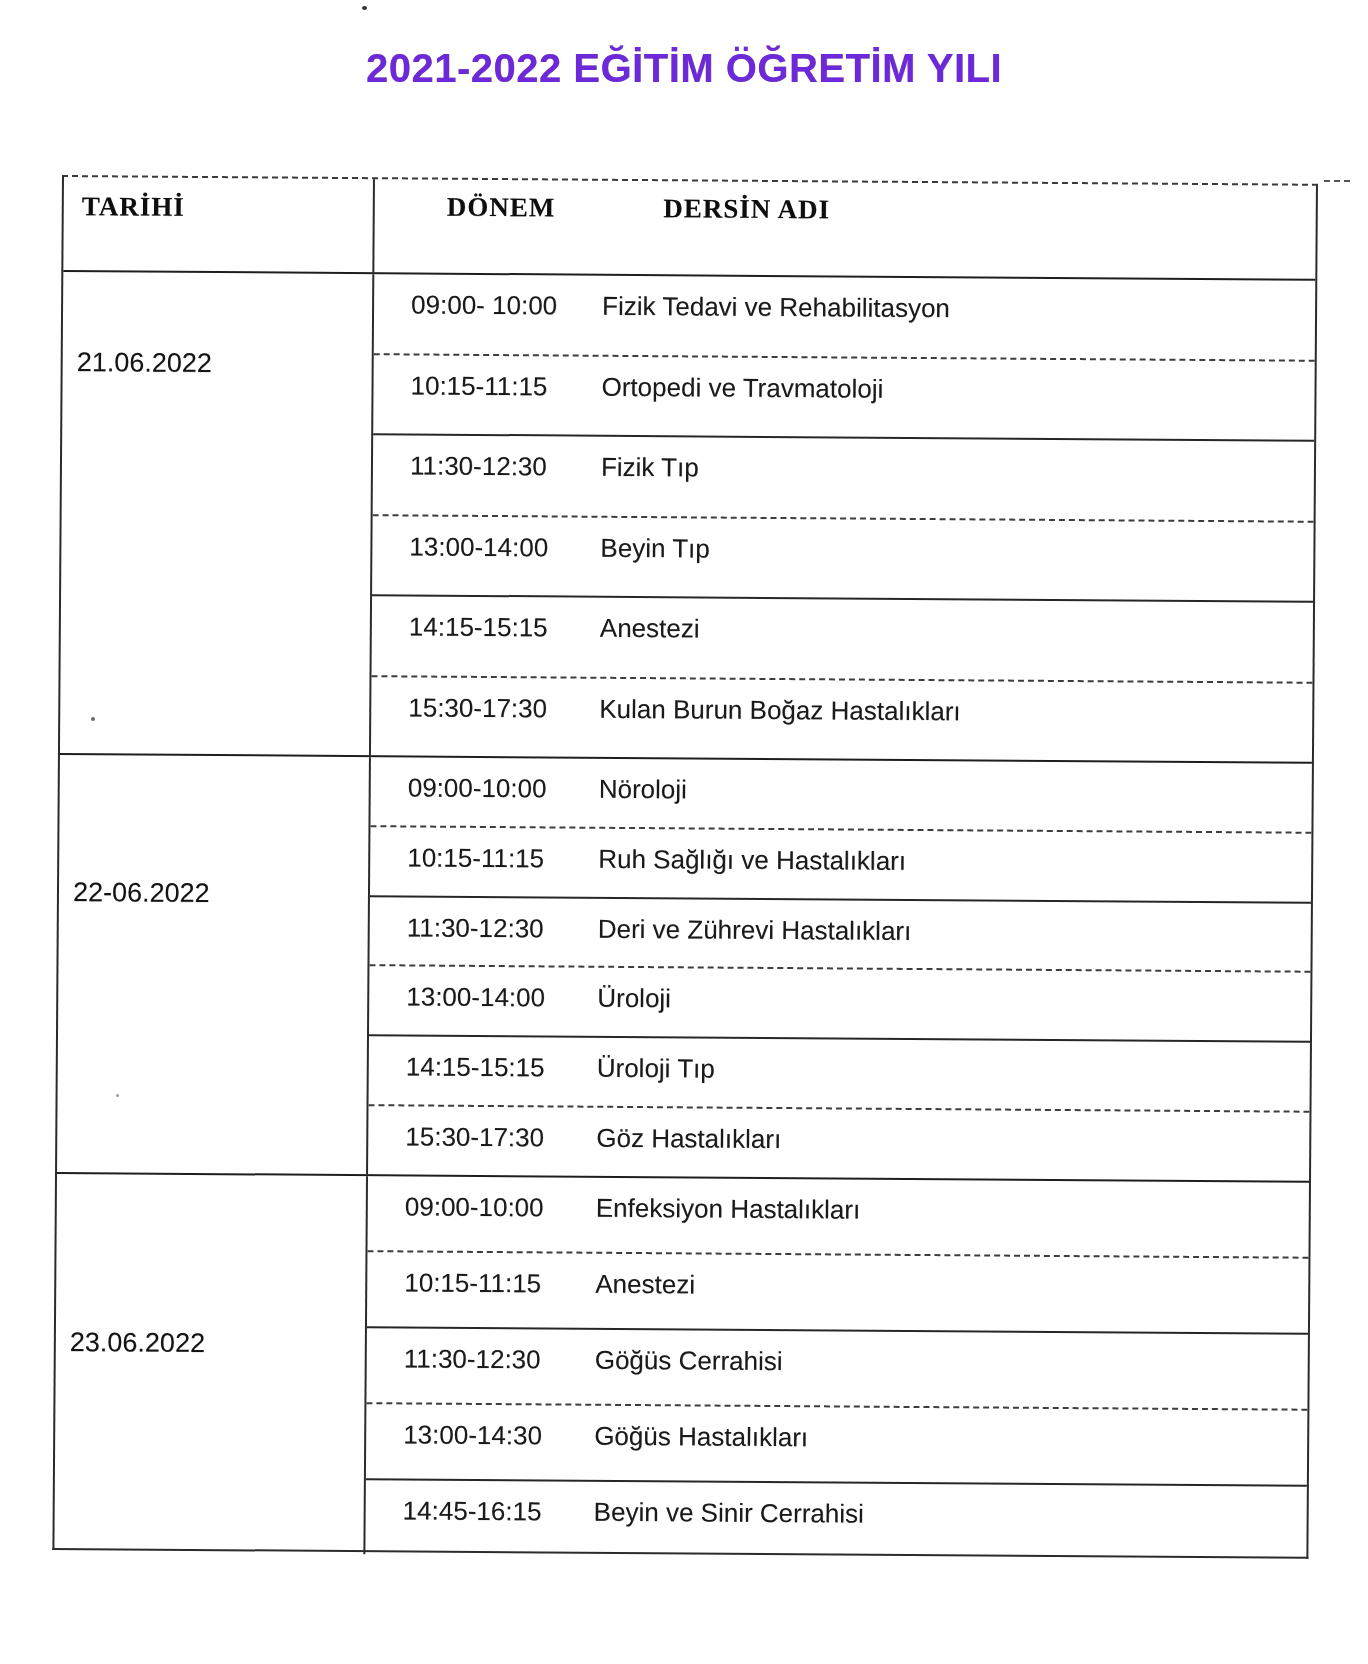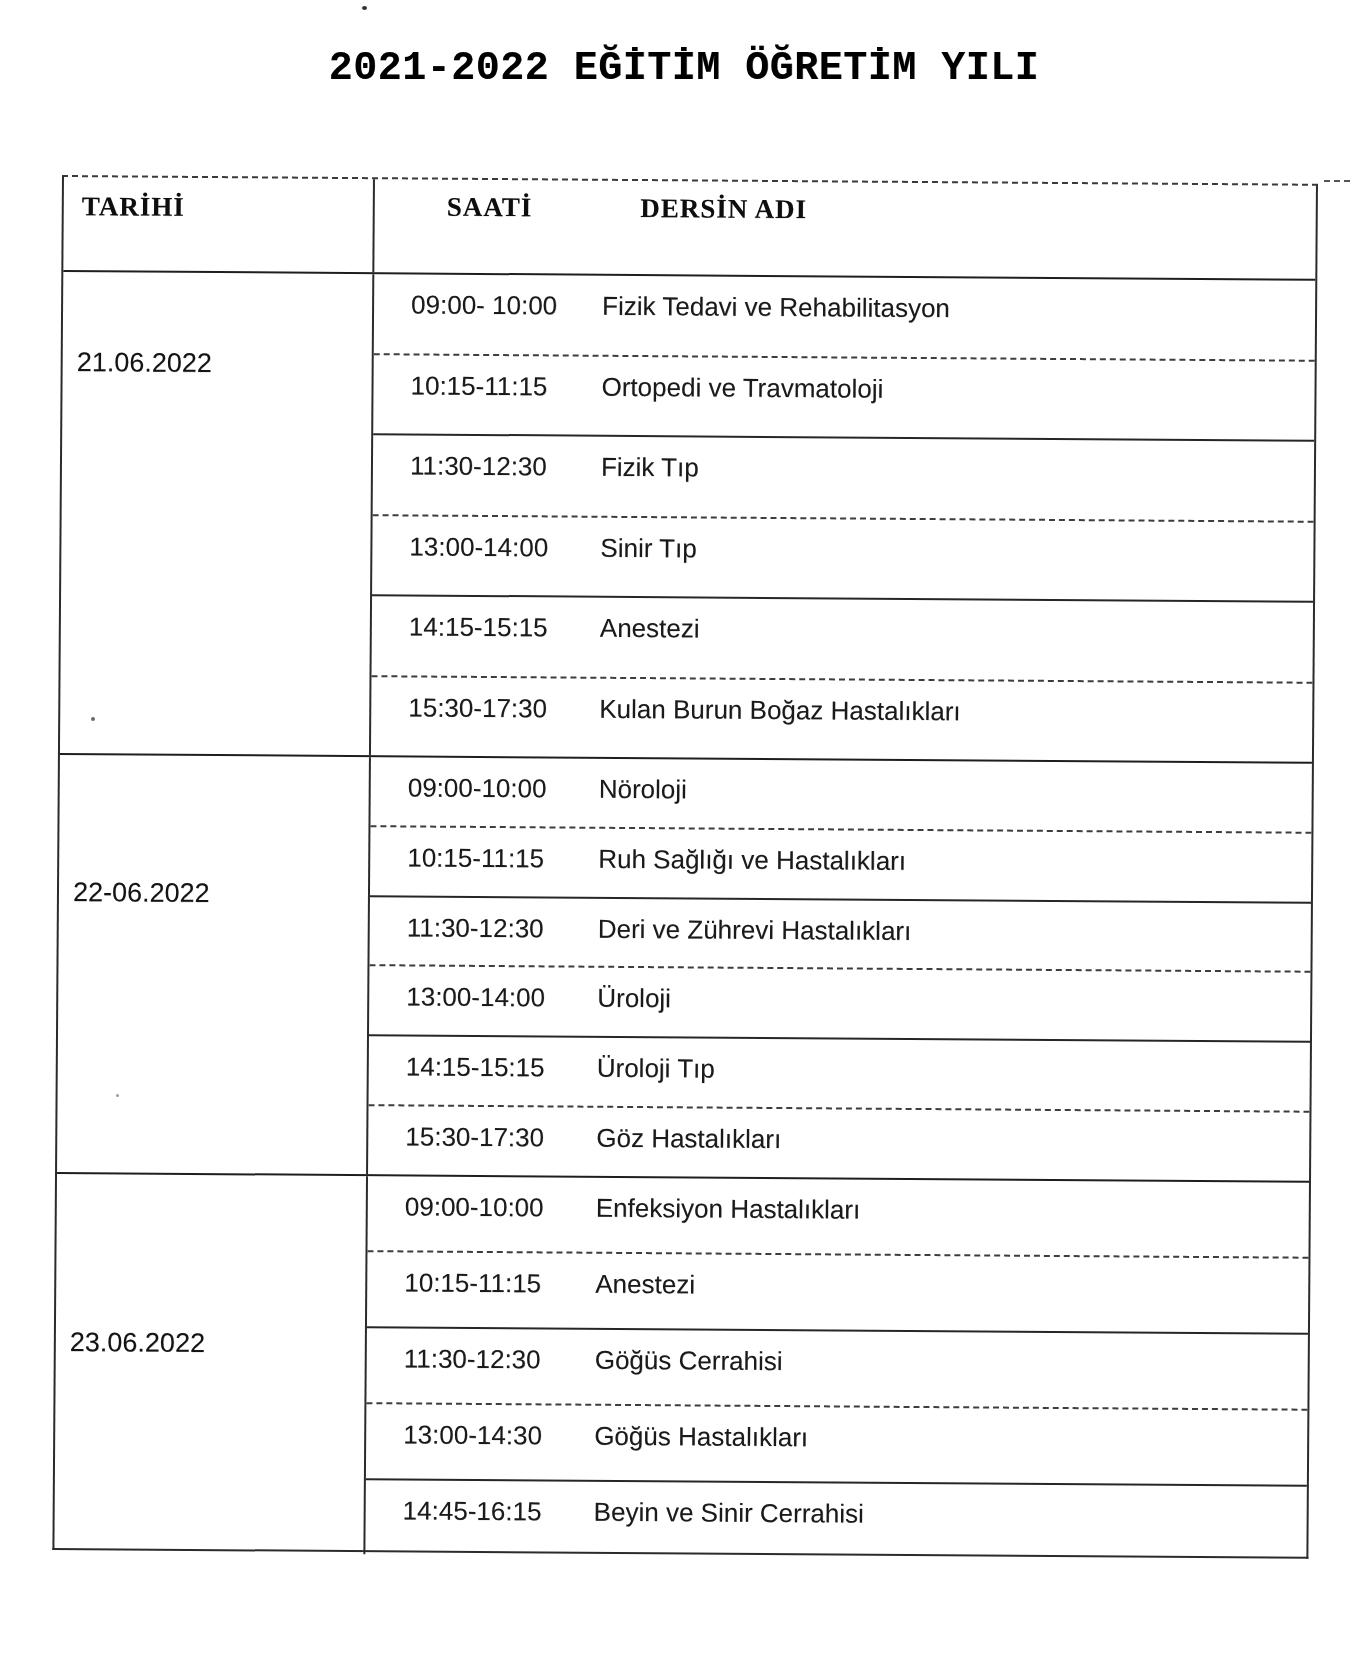--- a/index.html
+++ b/index.html
@@ -6,23 +6,23 @@
   html, body { background: #ffffff; }
   body {
     width: 1368px; height: 1664px;
     position: relative;
     font-family: "Liberation Sans", sans-serif;
     color: #161616;
     overflow: hidden;
   }
   .title {
     text-align: center;
-    font-family: Liberation Mono, monospace;
+    font-family: Liberation Sans, sans-serif;
     font-weight: bold;
-    color: #000000;
+    color: #6d28d9;
     letter-spacing: 0.5px;
     text-shadow: 0.4px 0.4px 0 rgba(0,0,0,0.35);
   }
   .title.l1 { padding-top: 46px; font-size: 40px; }
   .title.l2 { padding-top: 24px; font-size: 38px; }
 
   .table {
     position: absolute;
     left: 62px; top: 175px;
     width: 1256px; height: 1375px;
@@ -97,21 +97,21 @@
   <span class="speck s3"></span>
   <span class="stray-dash"></span>
 
   <div class="title l1">2021-2022 EĞİTİM ÖĞRETİM YILI</div>
 
   <div class="table">
 
     <div class="thead">
       <div class="th date-col-h">TARİHİ</div>
       <div class="th-right">
-        <span class="th saati-h">SAATİ</span>
+        <span class="th saati-h">DÖNEM</span>
         <span class="th dersin-h">DERSİN ADI</span>
       </div>
     </div>
 
     <div class="group g1">
       <div class="date-cell">21.06.2022</div>
       <div class="rows">
         <div class="row">
           <span class="time">09:00- 10:00</span>
           <span class="course">Fizik Tedavi ve Rehabilitasyon</span>
@@ -119,21 +119,21 @@
         <div class="row">
           <span class="time">10:15-11:15</span>
           <span class="course">Ortopedi ve Travmatoloji</span>
         </div>
         <div class="row">
           <span class="time">11:30-12:30</span>
           <span class="course">Fizik Tıp</span>
         </div>
         <div class="row">
           <span class="time">13:00-14:00</span>
-          <span class="course">Sinir Tıp</span>
+          <span class="course">Beyin Tıp</span>
         </div>
         <div class="row">
           <span class="time">14:15-15:15</span>
           <span class="course">Anestezi</span>
         </div>
         <div class="row">
           <span class="time">15:30-17:30</span>
           <span class="course">Kulan Burun Boğaz Hastalıkları</span>
         </div>
       </div>

